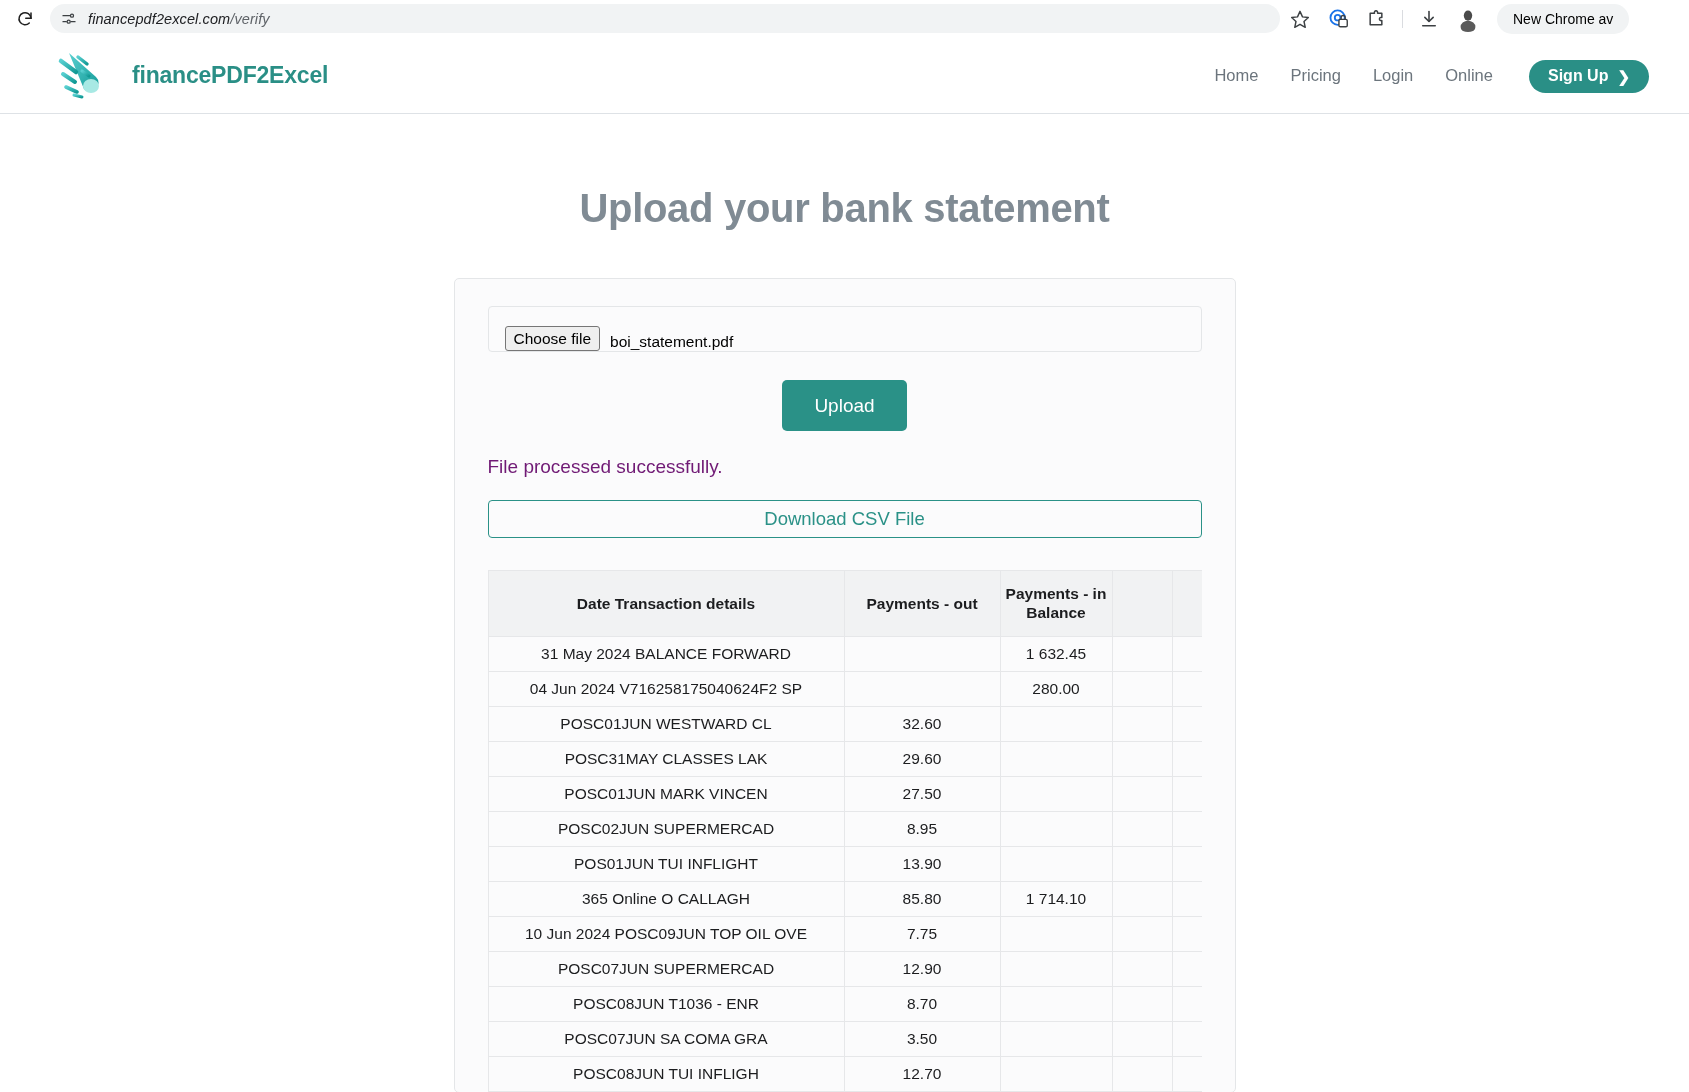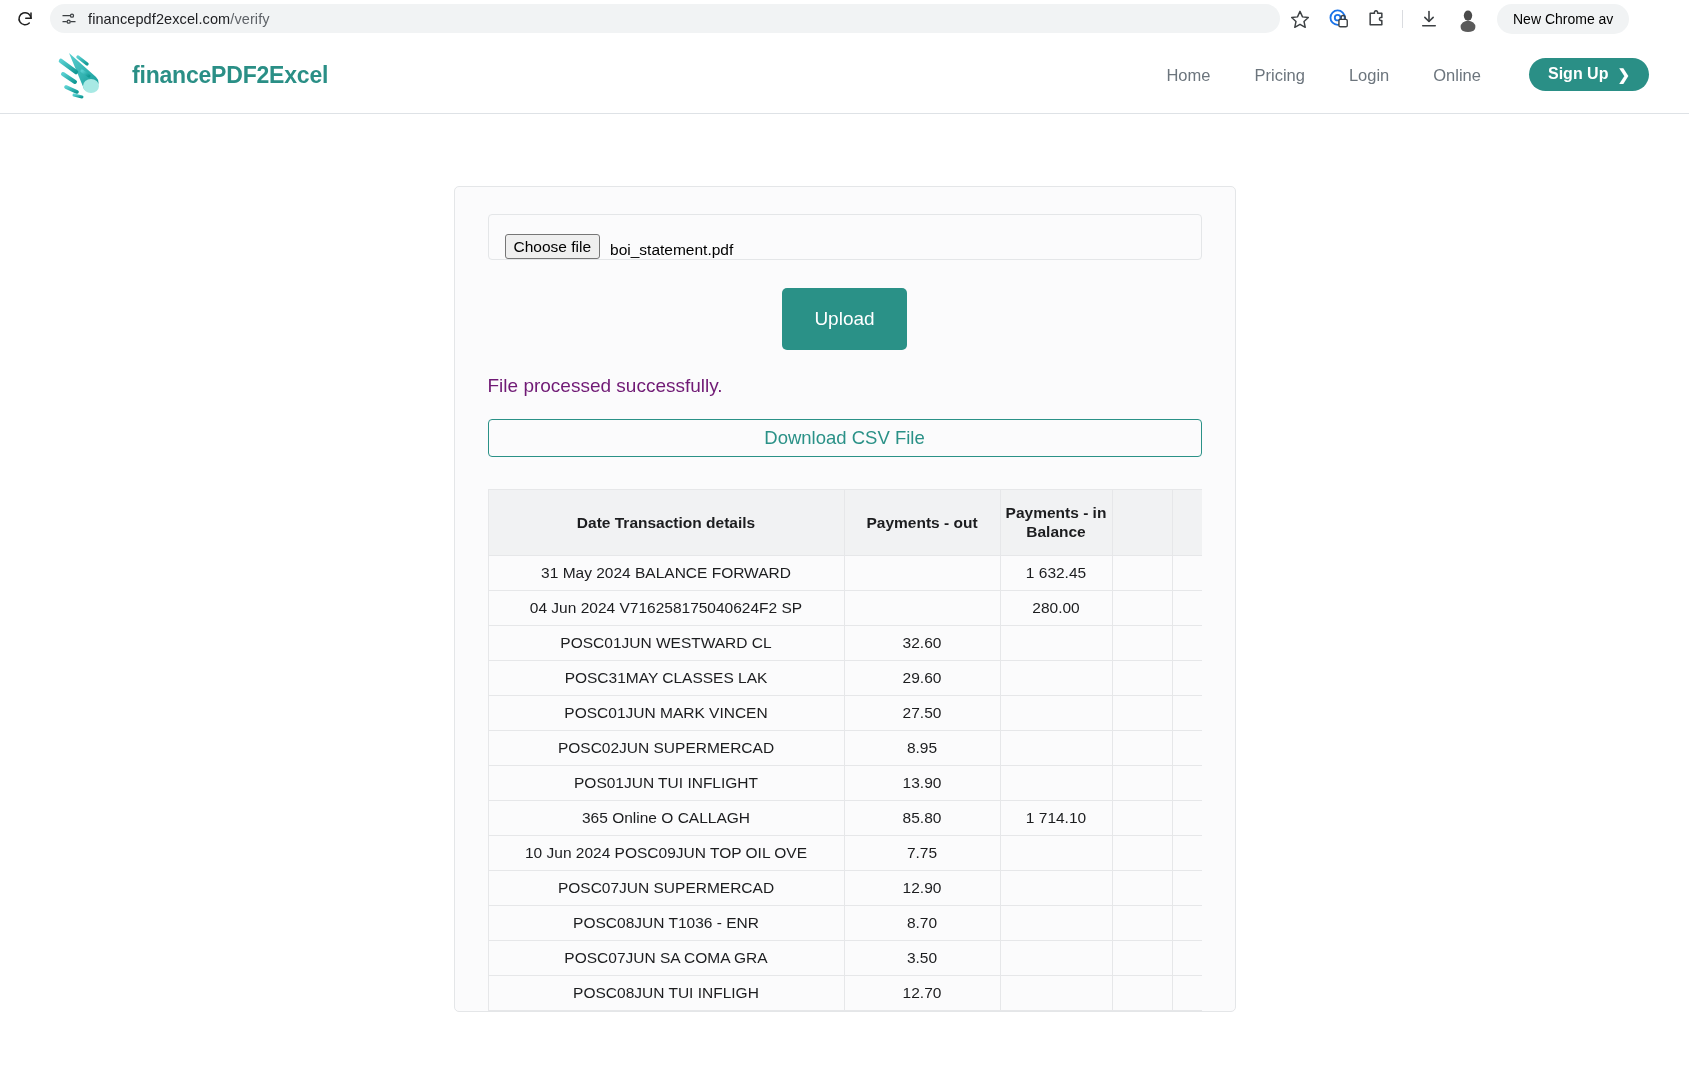--- a/index.html
+++ b/index.html
@@ -30,20 +30,21 @@
   .omnibox {
     flex: 1 1 auto;
     height: 29px;
     background: #f1f3f4;
     border-radius: 16px;
     display: flex;
     align-items: center;
     padding: 0 10px;
     margin: 0 8px 0 12px;
     max-width: 1230px;
+    font-style: italic;
   }
   .site-settings-icon {
     width: 18px; height: 18px;
     flex: none;
     margin-right: 10px;
     display: flex; align-items: center; justify-content: center;
     color: #3c4043;
   }
   .omnibox-url {
     font-size: 14.5px;
@@ -116,22 +117,22 @@
   .brand-name {
     font-size: 23px;
     font-weight: bold;
     color: #2a8f86;
     letter-spacing: -0.2px;
     white-space: nowrap;
   }
   .nav {
     margin-left: auto;
     display: flex;
-    align-items: flex-start;
-    gap: 12px;
+    align-items: flex-end;
+    gap: 0;
   }
   .nav-link {
     font-size: 16.5px;
     color: #6c757d;
     padding: 8px 16px;
     text-decoration: none;
     white-space: nowrap;
   }
   .signup-btn {
     margin-left: 20px;
@@ -203,21 +204,21 @@
     margin-top: 28px;
   }
   .upload-btn {
     background: #2a9187;
     color: #ffffff;
     border: none;
     border-radius: 5px;
     font-size: 19px;
     font-family: "Liberation Sans", sans-serif;
     padding: 0 32px;
-    height: 62px;
+    height: 51px;
     cursor: pointer;
   }
   .status-msg {
     text-align: left;
     font-size: 19px;
     color: #701a75;
     margin-top: 25px;
   }
   .download-btn {
     display: block;
@@ -364,20 +365,21 @@
     <a class="nav-link" href="#">Login</a>
     <a class="nav-link" href="#">Online</a>
     <button class="signup-btn">
       <span>Sign Up</span>
       <span class="chev">❯</span>
     </button>
   </nav>
 </div>
 
 <div class="page">
+  <h1 class="page-title">Upload your bank statement</h1>
 
   <div class="card">
 
     <div class="file-row">
       <button class="choose-file-btn">Choose file</button>
       <span class="file-name">boi_statement.pdf</span>
     </div>
 
     <div class="upload-wrap">
       <button class="upload-btn">Upload</button>

